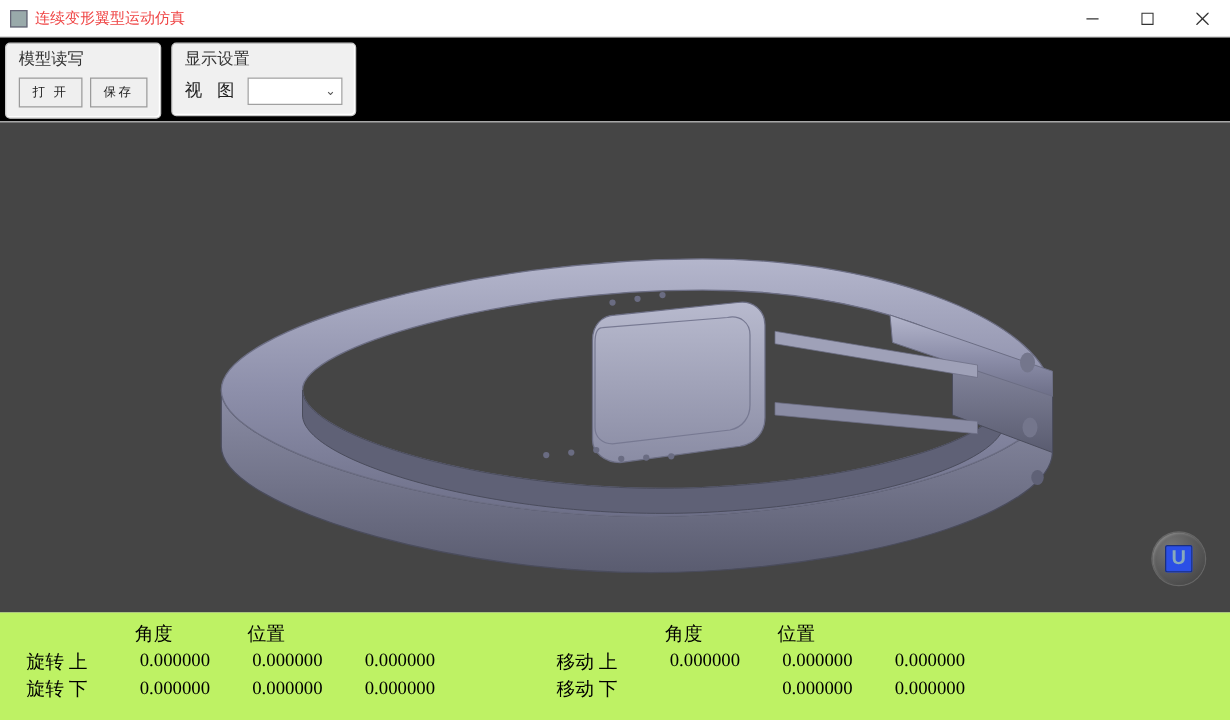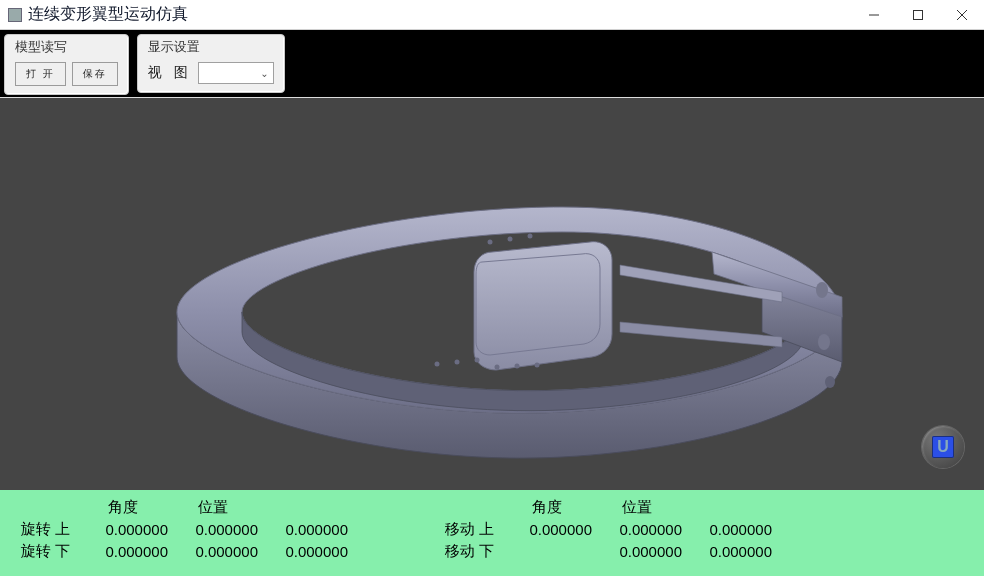--- a/index.html
+++ b/index.html
@@ -1,21 +1,21 @@
 <!DOCTYPE html>
 <html><head>
 <meta charset="utf-8">
 <style>
   * { box-sizing: border-box; margin: 0; padding: 0; }
   html, body { width: 984px; height: 576px; font-family: "Microsoft YaHei", "SimSun", sans-serif; overflow: hidden; background: #f0f0f0; }
   
   
   .titlebar { height: 30px; background: #ffffff; border-bottom: 1px solid #d0d0d0; display: flex; align-items: center; padding: 0 0 0 8px; }
   .titlebar-icon { width: 14px; height: 14px; background: #9aa; border: 1px solid #667; margin-right: 6px; }
-  .titlebar-text { flex: 1; font-size: 16px; color: #0f172a; }
+  .titlebar-text { flex: 1; font-size: 12px; color: #ef4444; }
   .win-controls { display: flex; height: 100%; }
   .win-btn { width: 44px; height: 100%; display: flex; align-items: center; justify-content: center; font-size: 12px; color: #333; }
   .win-btn svg { width: 10px; height: 10px; stroke: #333; fill: none; }
   .win-close { width: 44px; }
   
   
   .toolbar { height: 68px; background: #000000; display: flex; align-items: flex-start; padding: 4px 4px; gap: 8px; border-bottom: 1px solid #ddd; }
   .group { border: 1px solid #c8c8c8; border-radius: 4px; padding: 3px 10px 8px 10px; background: #f0f0f0; box-shadow: inset -1px -1px 0 #fff; }
   .group-title { font-size: 13px; color: #333; margin-bottom: 6px; }
   .group-body { display: flex; align-items: center; gap: 6px; }
@@ -24,21 +24,21 @@
   .combo { width: 76px; height: 22px; border: 1px solid #a0a0a0; background: #fff; position: relative; display: inline-flex; align-items:center; justify-content:flex-end; padding-right:4px; }
   .combo-arrow { font-size: 10px; color: #555; }
   
   
   .viewport { height: 392px; background: #454545; position: relative; overflow: hidden; }
   .model-3d { position: absolute; top: 50%; left: 50%; transform: translate(-50%, -40%); width: 740px; height: 280px; }
   .u-icon { position: absolute; right: 20px; bottom: 22px; width: 42px; height: 42px; border-radius: 50%; background: radial-gradient(circle at 35% 30%, #777, #3d3d3d); box-shadow: 0 0 0 1px #666, inset 1px 1px 2px rgba(255,255,255,.2); display: flex; align-items: center; justify-content: center; }
   .u-inner { width: 22px; height: 22px; background: #2b4fe6; border-radius: 2px; display:flex; align-items:center; justify-content:center; color:#8ab; font-weight:bold; font-size:16px; box-shadow: inset 0 0 0 1px #1a2f7f; }
   
   
-  .statusbar { height: 86px; background: #86efac; color: #000; padding: 6px 10px; font-size: 15px; display:flex; flex-direction:column; }
+  .statusbar { height: 86px; background: #bef264; color: #000; padding: 6px 10px; font-size: 15px; display:flex; flex-direction:column;font-family:Liberation Serif, serif; }
   .status-row { display: flex; height: 22px; align-items:center; }
   .col-lbl { width: 68px; text-align: right; padding-right: 8px; }
   .col-val { width: 90px; text-align: right; }
   .col-gap { width: 86px; }
   .hdr { text-align:center; }
 </style>
 </head>
 <body>
 
 <div class="titlebar">

